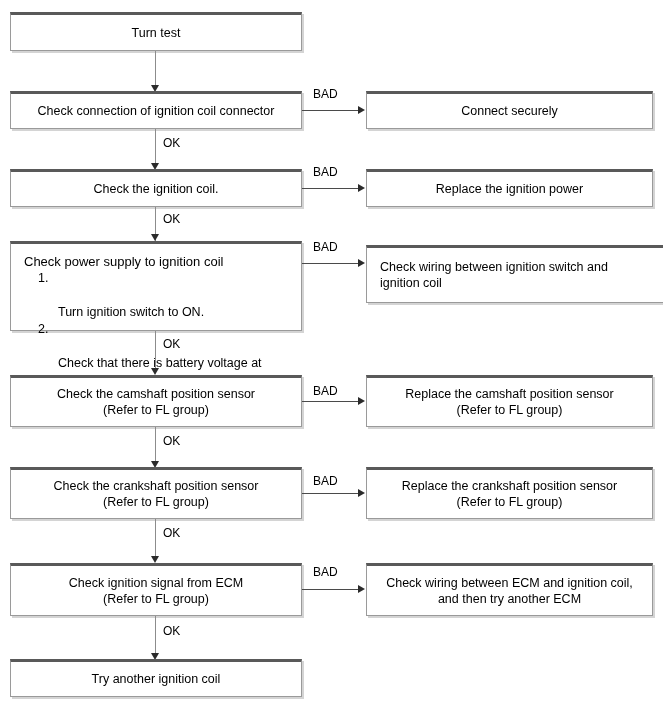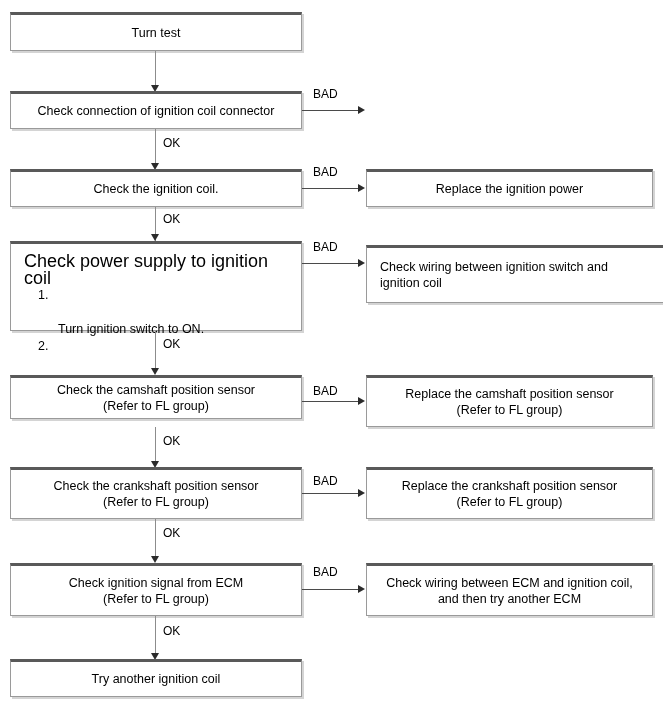--- a/index.html
+++ b/index.html
@@ -48,21 +48,21 @@
     text-align: left;
     padding-left: 13px;
   }
 
   
   .box.steps {
     display: block;
     padding: 9px 8px 8px 13px;
   }
   .box.steps .head {
-    font-size: 18px;
+    font-size: 13px;
     line-height: 17px;
     text-align: left;
   }
   .box.steps ol {
     margin: 0;
     padding: 0 0 0 34px;
     list-style: none;
   }
   .box.steps ol li {
     font-size: 12.5px;
@@ -123,20 +123,23 @@
     <span class="box-text">Turn test</span>
   </div>
 
   <div class="vline" style="left:155px; top:51px; height:36px;"></div>
   <div class="arrow-down" style="left:151px; top:85px;"></div>
 
   <div class="box" style="left:10px; top:91px; width:292px; height:38px;">
     <span class="box-text">Check connection of ignition coil connector</span>
   </div>
 
+  <div class="box" style="left:366px; top:91px; width:287px; height:38px;">
+    <span class="box-text">Connect securely</span>
+  </div>
 
   <div class="hline" style="left:302px; top:110px; width:57px;"></div>
   <div class="arrow-right" style="left:358px; top:106px;"></div>
   <div class="edge-label" style="left:313px; top:87px;">BAD</div>
 
   <div class="vline" style="left:155px; top:129px; height:36px;"></div>
   <div class="arrow-down" style="left:151px; top:163px;"></div>
   <div class="edge-label" style="left:163px; top:136px;">OK</div>
 
   <div class="box" style="left:10px; top:169px; width:292px; height:38px;">
@@ -176,21 +179,21 @@
   </div>
 
   <div class="hline" style="left:302px; top:263px; width:57px;"></div>
   <div class="arrow-right" style="left:358px; top:259px;"></div>
   <div class="edge-label" style="left:313px; top:240px;">BAD</div>
 
   <div class="vline" style="left:155px; top:331px; height:40px;"></div>
   <div class="arrow-down" style="left:151px; top:368px;"></div>
   <div class="edge-label" style="left:163px; top:337px;">OK</div>
 
-  <div class="box" style="left:10px; top:375px; width:292px; height:44px;">
+  <div class="box" style="left:10px; top:375px; width:292px; height:52px;">
     <span class="box-text">Check the camshaft position sensor
 (Refer to FL group)</span>
   </div>
 
   <div class="box" style="left:366px; top:375px; width:287px; height:52px;">
     <span class="box-text">Replace the camshaft position sensor
 (Refer to FL group)</span>
   </div>
 
   <div class="hline" style="left:302px; top:401px; width:57px;"></div>

